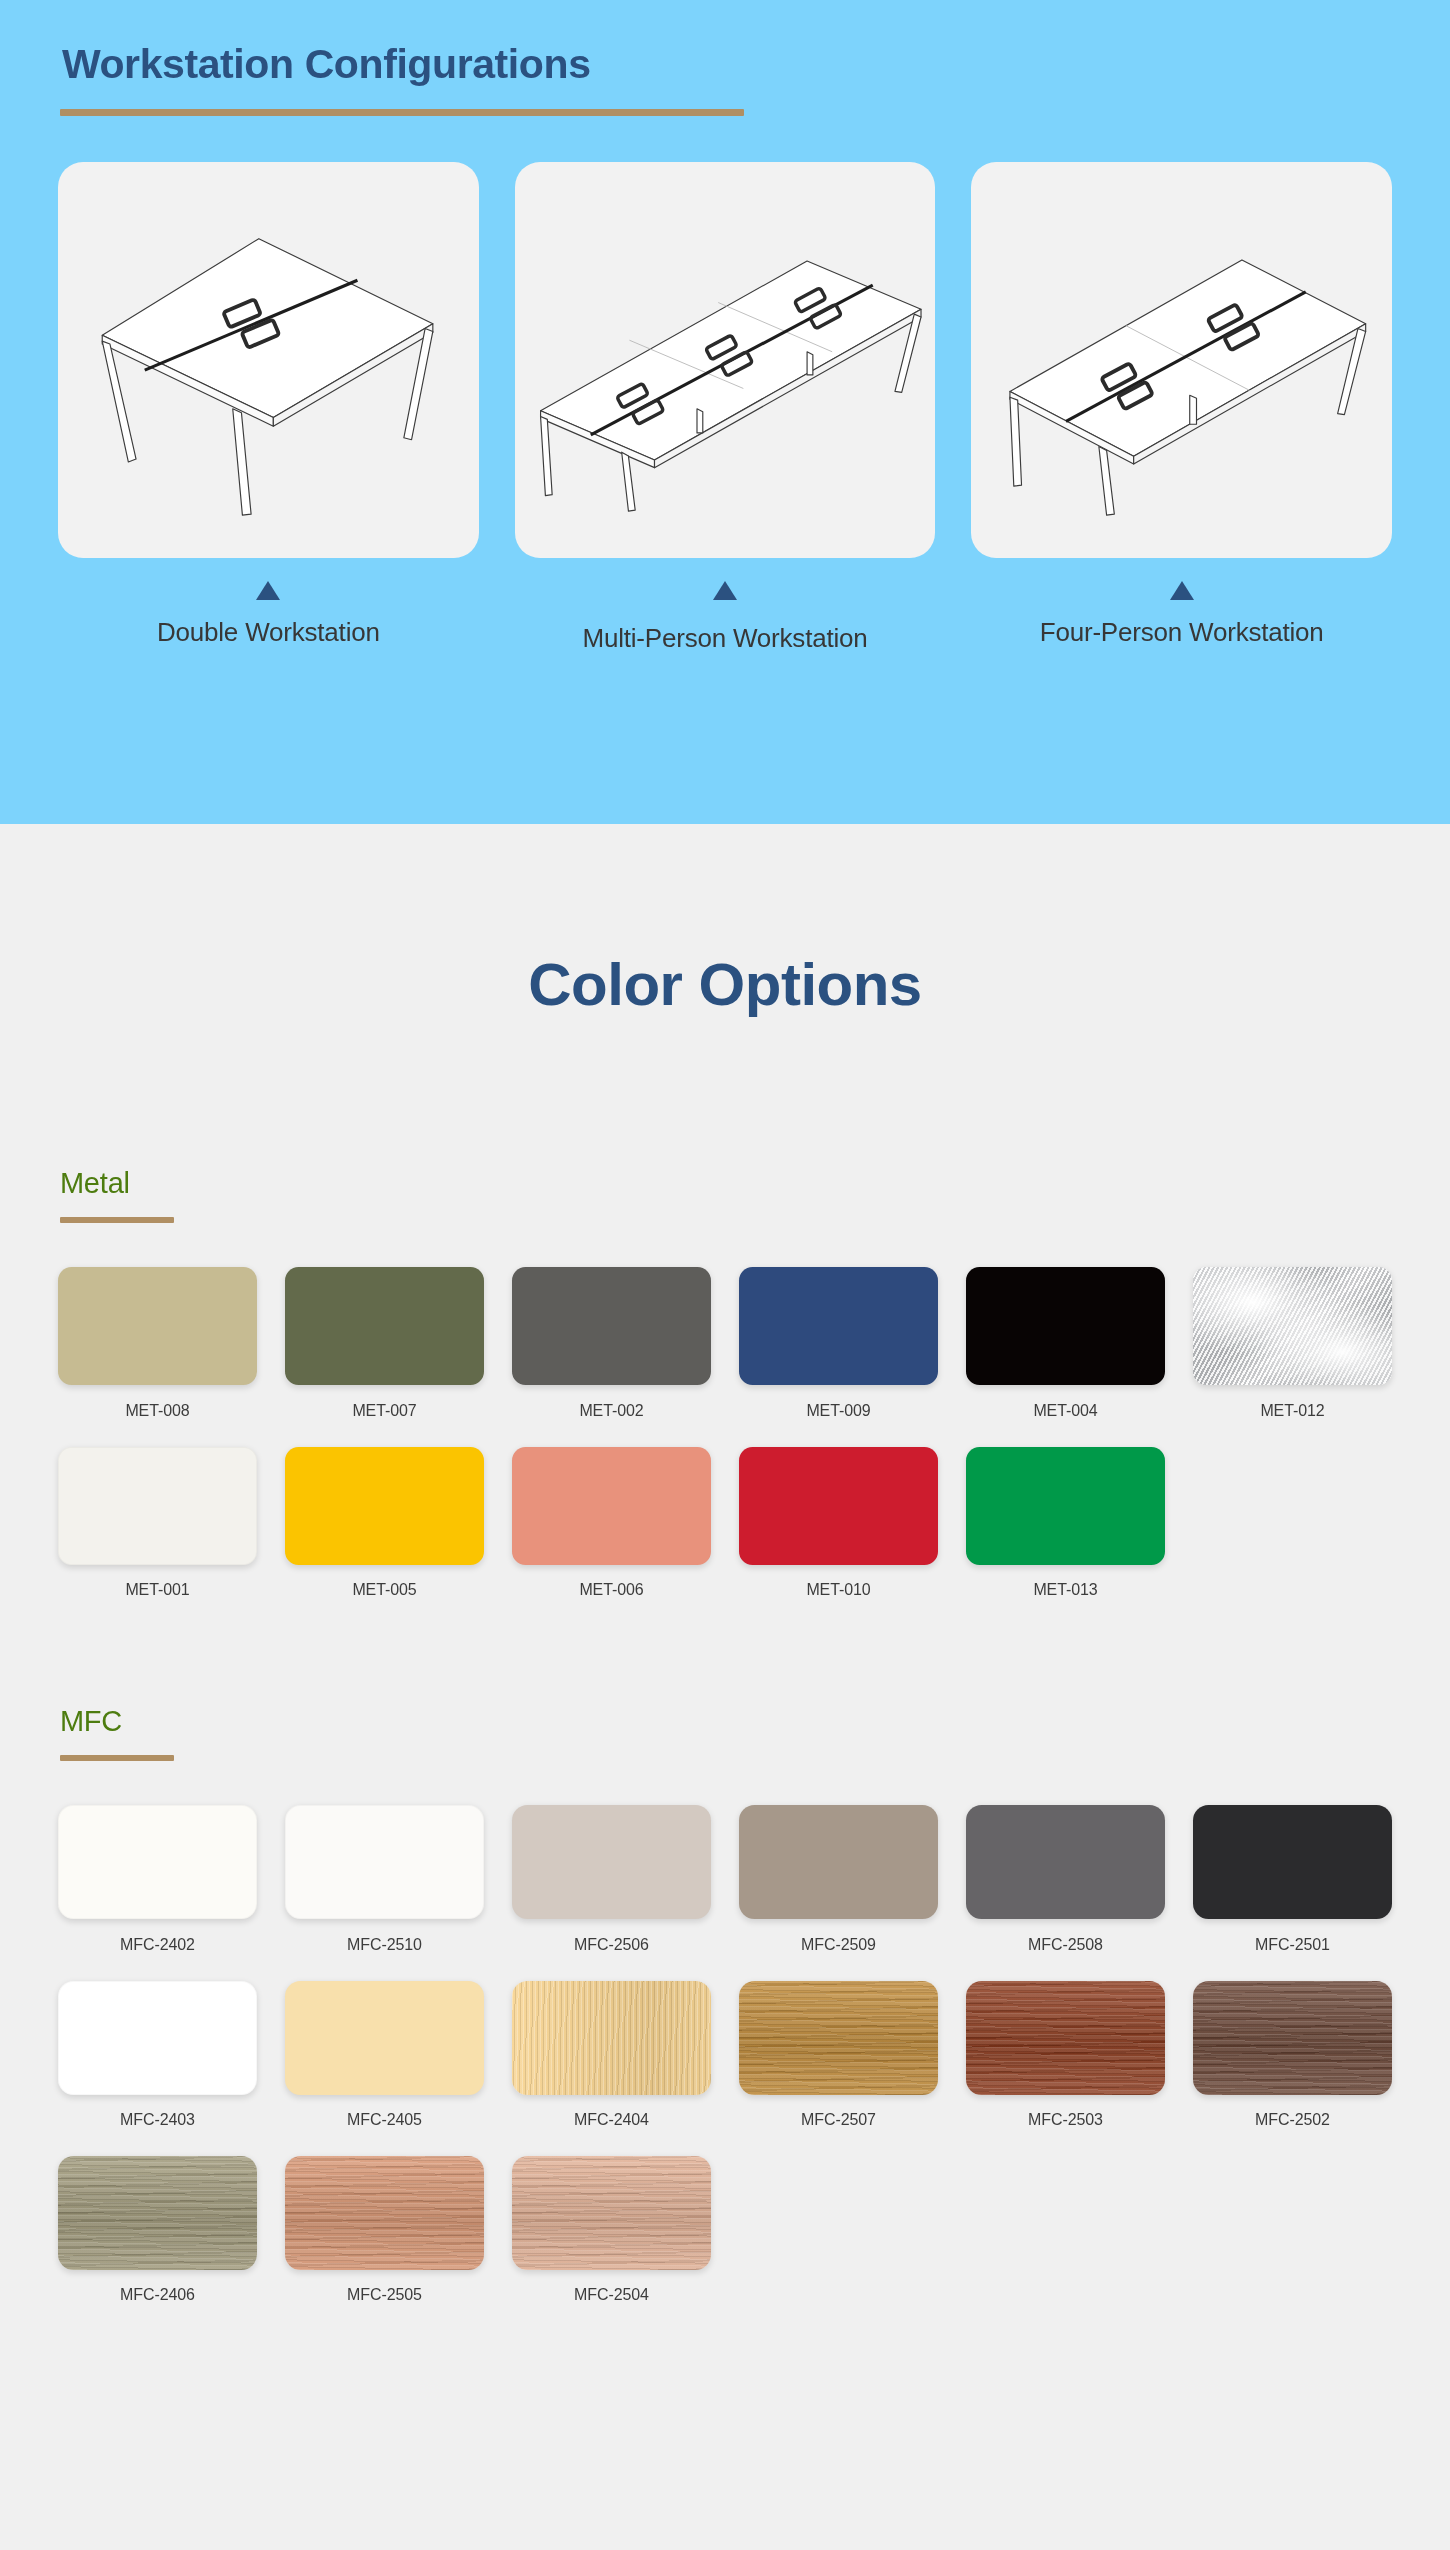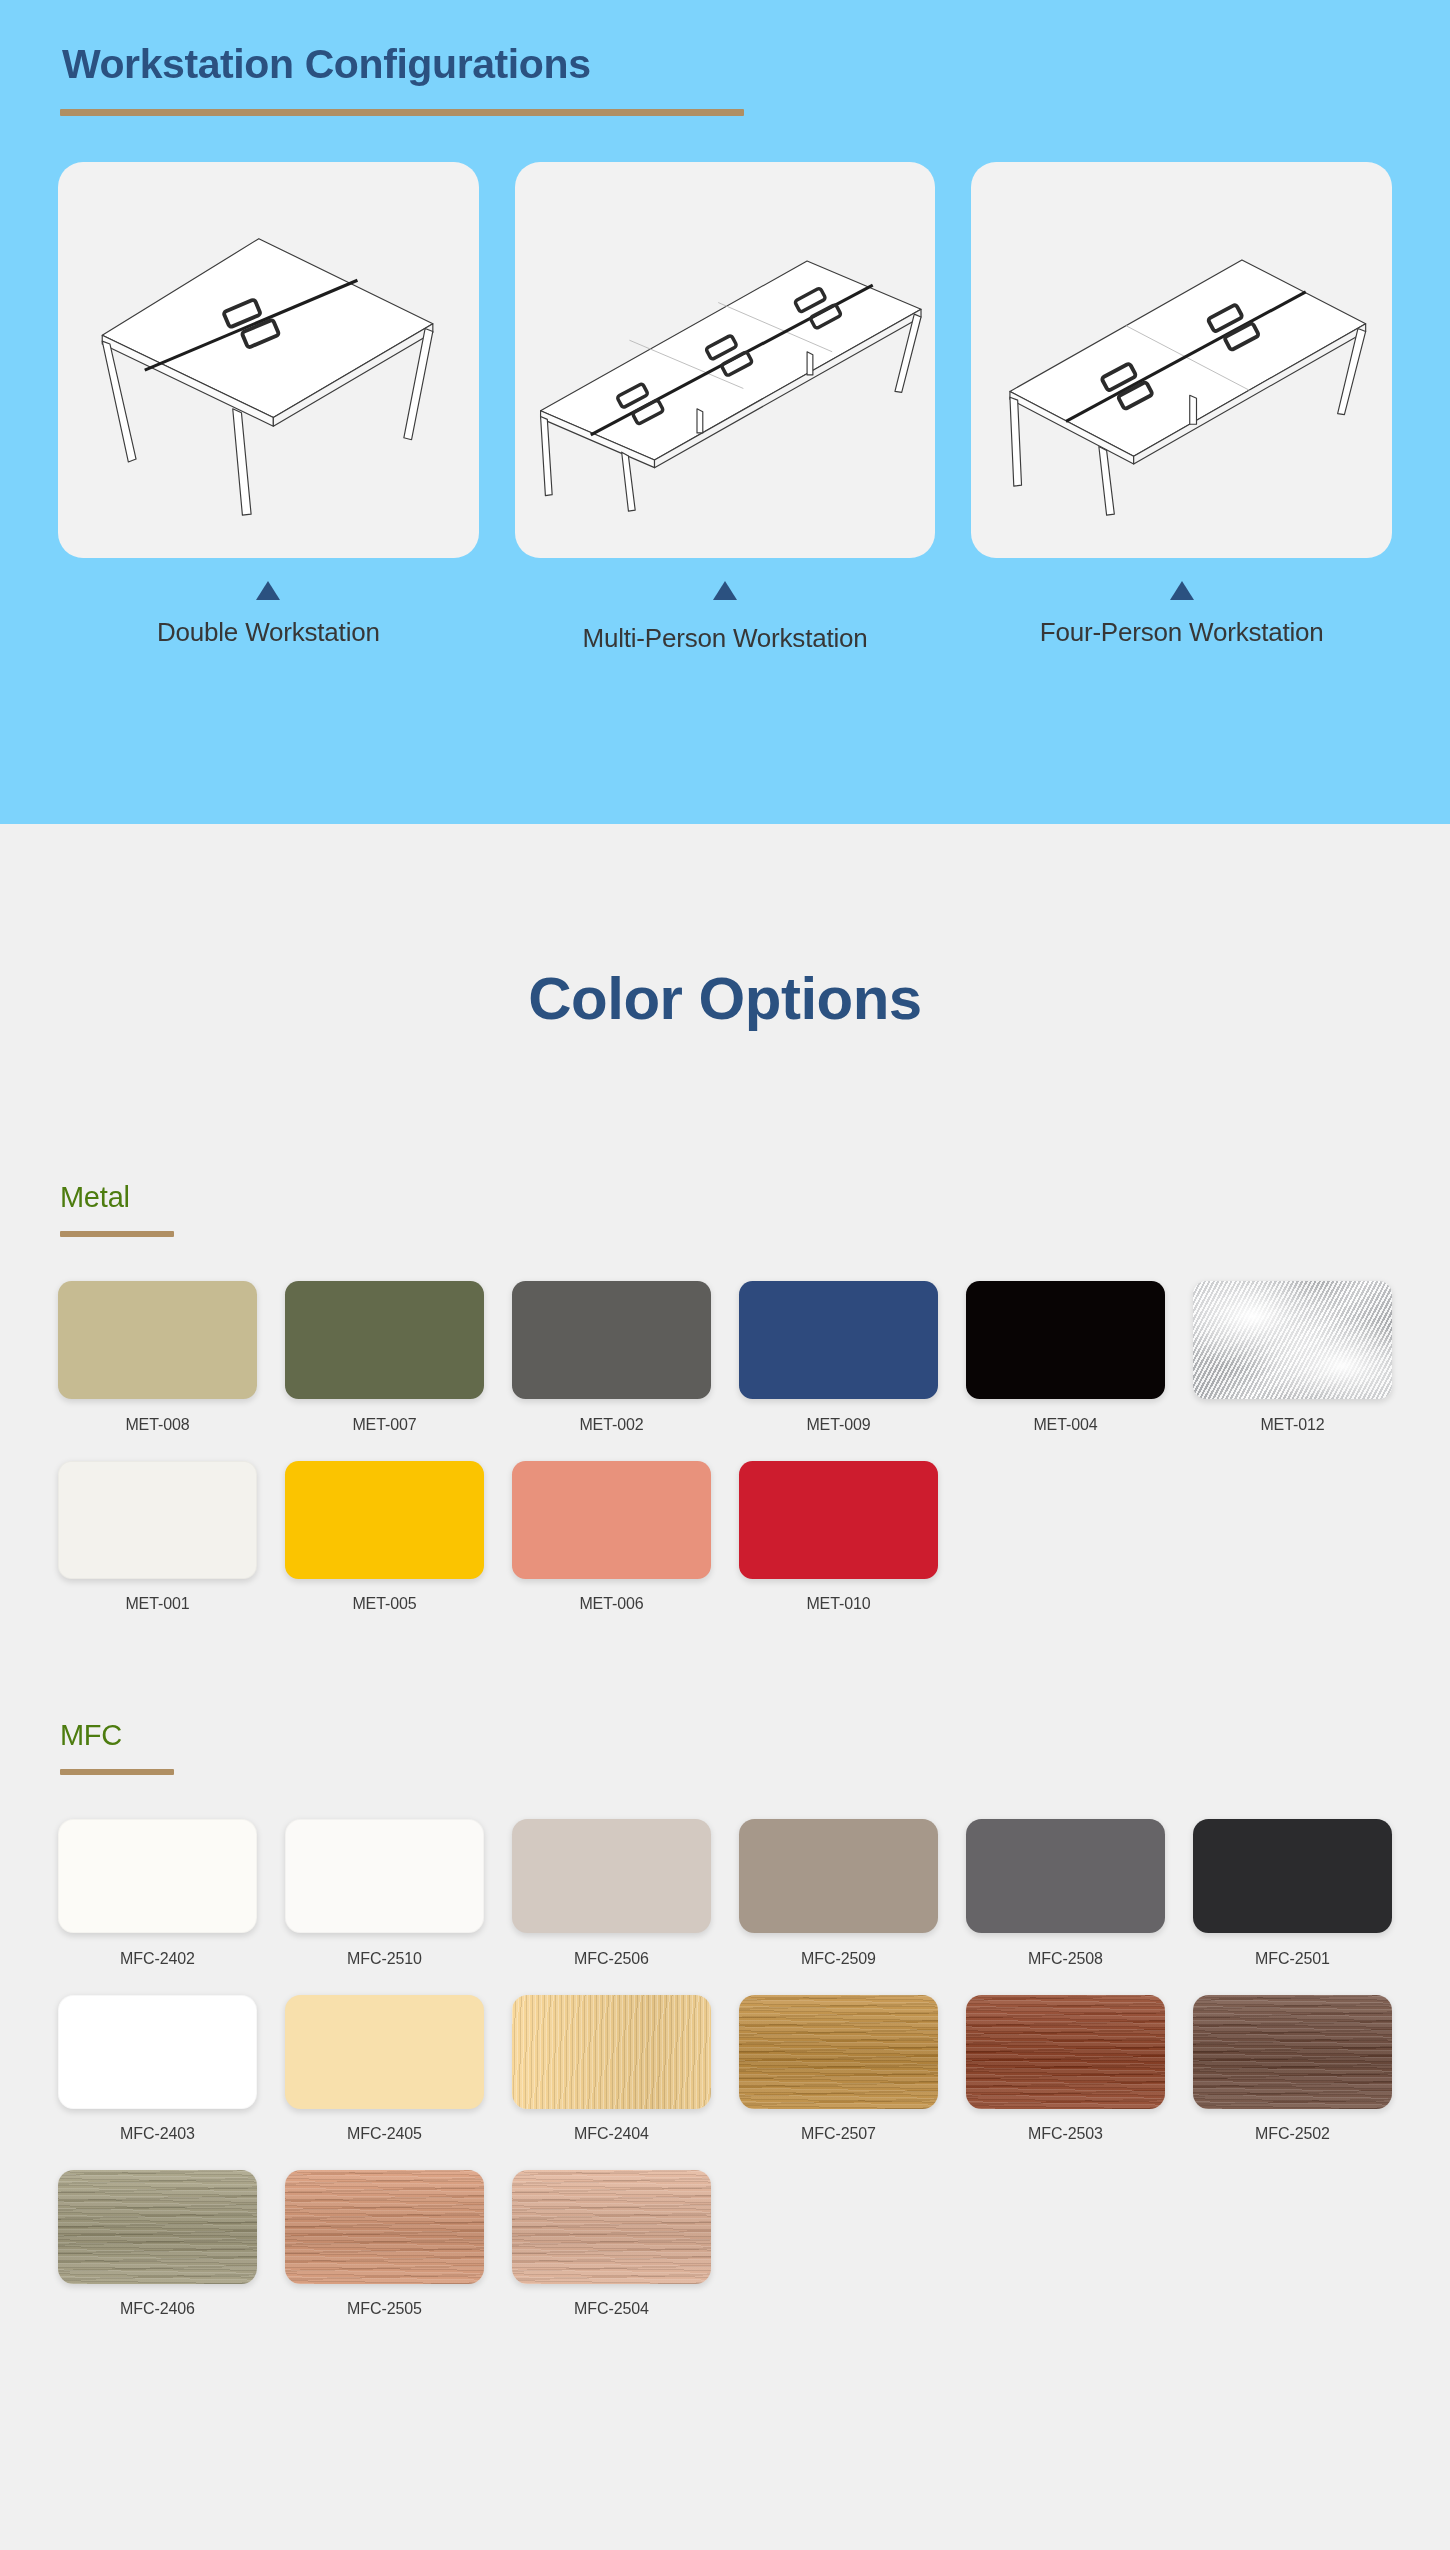--- a/index.html
+++ b/index.html
@@ -67,21 +67,21 @@
     color: #373737;
     letter-spacing: -0.2px;
   }
   .card-2 .card-marker { margin-top: 23px; }
   .card-3 .card-marker { margin-top: 23px; }
   .card-3 .card-label { margin-top: 23px; }
 
   
   .colors-section {
     background: #f0f0f0;
-    padding: 16px 58px 68px 58px;
+    padding: 2px 58px 68px 58px;
     min-height: 1727px;
   }
   .colors-title {
     text-align: center;
     font-size: 60px;
     font-weight: bold;
     color: #2b5180;
     padding-top: 124px;
     letter-spacing: -0.5px;
   }
@@ -266,20 +266,24 @@
           <div class="swatch-name">MET-005</div>
         </div>
         <div class="swatch-cell">
           <div class="swatch-chip" style="background: rgb(232, 146, 124);"></div>
           <div class="swatch-name">MET-006</div>
         </div>
         <div class="swatch-cell">
           <div class="swatch-chip" style="background: rgb(205, 28, 46);"></div>
           <div class="swatch-name">MET-010</div>
         </div>
+        <div class="swatch-cell">
+          <div class="swatch-chip" style="background: rgb(0, 153, 73);"></div>
+          <div class="swatch-name">MET-013</div>
+        </div>
       </div>
   </div>
 
   <div class="group group-mfc">
     <div class="group-head">MFC</div>
     <div class="group-rule"></div>
     <div class="swatch-grid mfc-grid" id="mfc-grid">
         <div class="swatch-cell">
           <div class="swatch-chip" style="background: rgb(252, 251, 247); box-shadow: rgba(0, 0, 0, 0.13) 0px 2.9px 6.8px, rgba(0, 0, 0, 0.03) 0px 0px 0px 1px inset;"></div>
           <div class="swatch-name">MFC-2402</div>

